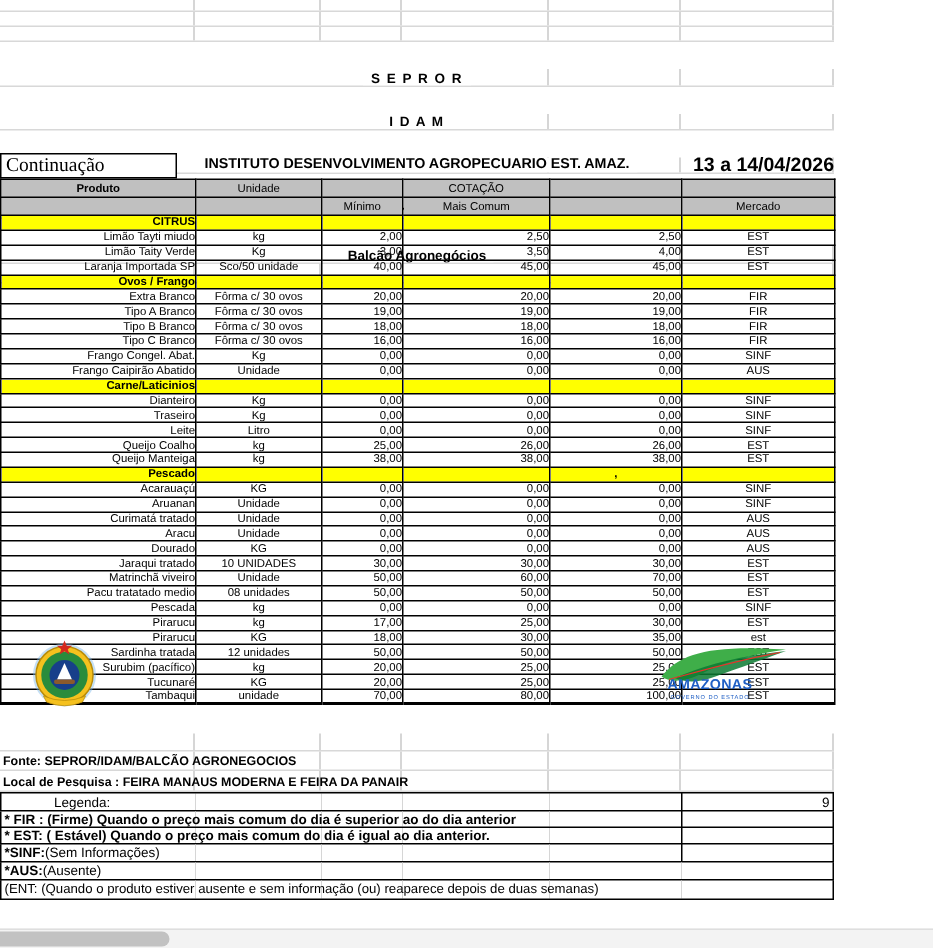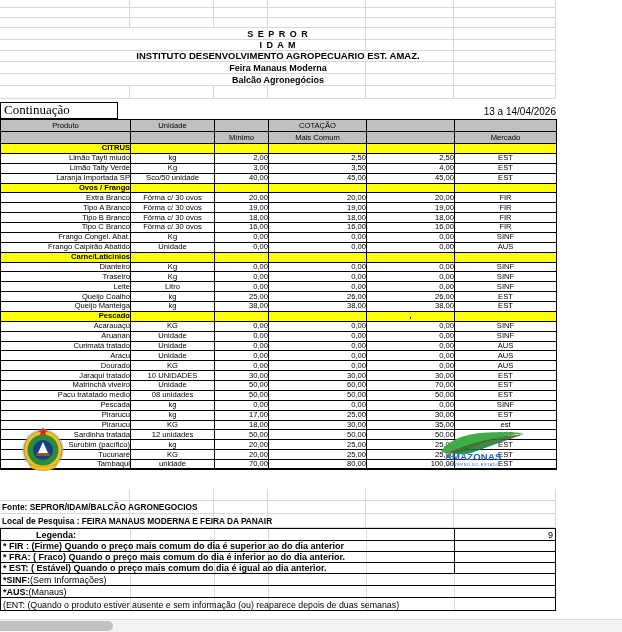--- a/index.html
+++ b/index.html
@@ -10,70 +10,70 @@
   .colgrid{background-image:linear-gradient(to right,
     transparent 0,transparent 129px,#d6d6d6 129px,#d6d6d6 130px,
     transparent 130px,transparent 213px,#d6d6d6 213px,#d6d6d6 214px,
     transparent 214px,transparent 267px,#d6d6d6 267px,#d6d6d6 268px,
     transparent 268px,transparent 365px,#d6d6d6 365px,#d6d6d6 366px,
     transparent 366px,transparent 453px,#d6d6d6 453px,#d6d6d6 454px,
     transparent 454px,transparent 555px,#d6d6d6 555px,#d6d6d6 556px);}
   .colgrid-right{background-image:linear-gradient(to right,
     transparent 0,transparent 365px,#d6d6d6 365px,#d6d6d6 366px,
     transparent 366px,transparent 453px,#d6d6d6 453px,#d6d6d6 454px,
-    transparent 454px,transparent 555px,#d6d6d6 555px,#d6d6d6 556px);}
+    transparent 454px,transparent 555px,#d6d6d6 555px,#d6d6d6 556px);margin-top:18px;}
 
   
   #topgrid{position:absolute;left:0;top:0;width:556px;}
   .toprow{box-sizing:border-box;width:556px;border-bottom:1px solid #d8d8d8;
           display:flex;align-items:center;justify-content:center;overflow:hidden;}
   .tr1{height:8px}.tr2{height:10px}.tr3{height:10px}
   .tr4{height:12px}.tr5{height:11px}.tr6{height:11px}.tr7{height:12px}.tr8{height:12px}.tr9{height:13px}
   .titletext{background:#fff;padding:0 5px;font-weight:bold;white-space:nowrap;line-height:10px;}
   .fs-sep{font-size:9px;letter-spacing:1px;}
   .fs-inst{font-size:9.5px;}
   .fs-feira{font-size:9px;}
 
   
   #contband{position:absolute;left:0;top:99px;width:556px;height:20px;}
   #contbox{position:absolute;left:0;top:3px;width:118px;height:17px;box-sizing:border-box;
            border:1px solid #000;font-family:"Liberation Serif","DejaVu Serif",serif;
            font-size:13px;line-height:14px;padding-left:3px;background:#fff;}
-  #contdate{position:absolute;right:0;bottom:2px;font-size:10px;font-weight:normal;}
+  #contdate{position:absolute;right:0;bottom:2px;font-size:13px;font-weight:bold;}
 
   
   #maintable{position:absolute;left:0;top:119px;border-collapse:collapse;table-layout:fixed;width:556px;}
   #maintable td{border:1px solid #000;box-sizing:border-box;overflow:hidden;white-space:nowrap;
                 padding:0;font-size:7.6px;line-height:8px;vertical-align:middle;}
   #maintable thead td{background:#c0c0c0;text-align:center;}
   tr.h1,tr.h2{height:12px;}
-  td.hb{font-weight:normal;font-size:7.6px;}
+  td.hb{font-weight:bold;font-size:7.6px;}
   td.hbig{font-size:10px;line-height:10px;}
   #maintable tbody tr{height:9.89px;}
   td.produto{text-align:right;padding-left:2px;}
   td.unidade{text-align:center;}
   td.num{text-align:right;padding-right:7px;}
   td.mkt{text-align:center;}
   td.mark{text-align:center;}
   tr.section td{background:#ffff00;font-weight:bold;}
   #maintable tbody tr:last-child td{border-bottom:2px solid #000;}
 
   
   #belowgrid{position:absolute;left:0;top:489px;width:556px;}
   .brow{box-sizing:border-box;width:556px;border-bottom:1px solid #d8d8d8;overflow:hidden;
         font-weight:bold;font-size:8.3px;display:flex;align-items:center;padding-left:2px;white-space:nowrap;}
   .br1{height:12px}.br2{height:13px}.br3{height:14px}
 
   
   #legend{position:absolute;left:0;top:528px;width:556px;}
   .lrow{box-sizing:border-box;width:556px;border:1px solid #000;border-top:none;overflow:hidden;
-        display:flex;align-items:flex-end;padding-left:2px;white-space:nowrap;font-size:9px;height:11px;}
+        display:flex;align-items:flex-start;padding-left:2px;white-space:nowrap;font-size:9px;height:11px;}
   #legendhead{box-sizing:border-box;width:556px;height:13px;border:1px solid #000;overflow:hidden;
         display:flex;align-items:center;justify-content:space-between;padding:0 2px;font-size:9px;}
-  #legendhead .lb{font-weight:bold;padding-left:33px;}
+  #legendhead .lb{font-weight:normal;padding-left:33px;}
   .lrow .lb{font-weight:bold;}
   .lrow3,.lrow4{height:12px;}
   .lrow5{height:13px;font-size:8.8px;}
   #legendvline{position:absolute;left:454px;top:528px;width:1px;height:46px;background:#000;}
 
   
   #crest{position:absolute;left:21px;top:426px;}
   #amzlogo{position:absolute;left:440px;top:429px;}
   #amztext{position:absolute;left:445px;top:452px;font-size:9.5px;font-weight:bold;
            color:#1f5fc4;letter-spacing:0.2px;line-height:10px;}
@@ -421,35 +421,31 @@
   <div id="legend">
     <div id="legendhead" class="colgrid">
       <span class="lb">Legenda:</span>
       <span>9</span>
     </div>
     <div>
         <div class="lrow colgrid lrow0">
           <span class="lb">* FIR : (Firme) Quando o preço mais comum do dia é superior ao do dia anterior</span>
           <span></span>
         </div>
-        <div class="lrow colgrid lrow1">
-          <span class="lb">* FRA: ( Fraco) Quando o preço mais comum do dia é inferior ao do dia anterior.</span>
-          <span></span>
-        </div>
         <div class="lrow colgrid lrow2">
           <span class="lb">* EST: ( Estável) Quando o preço mais comum do dia é igual ao dia anterior.</span>
           <span></span>
         </div>
         <div class="lrow colgrid lrow3">
           <span class="lb">*SINF:</span>
           <span> (Sem Informações)</span>
         </div>
         <div class="lrow colgrid lrow4">
           <span class="lb">*AUS:</span>
-          <span> (Manaus)</span>
+          <span> (Ausente)</span>
         </div>
         <div class="lrow colgrid lrow5">
           <span class="lb"></span>
           <span>(ENT: (Quando o produto estiver ausente e sem informação (ou) reaparece depois de duas semanas)</span>
         </div>
       </div>
   </div>
   <div id="legendvline"></div>
 
   <div id="crest">

